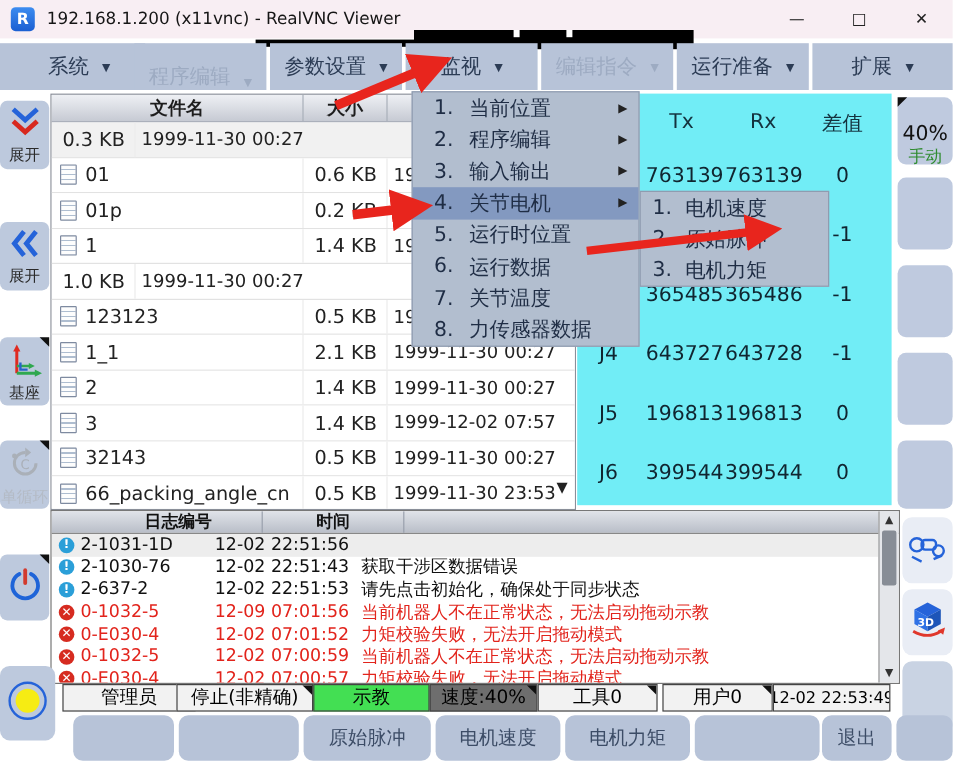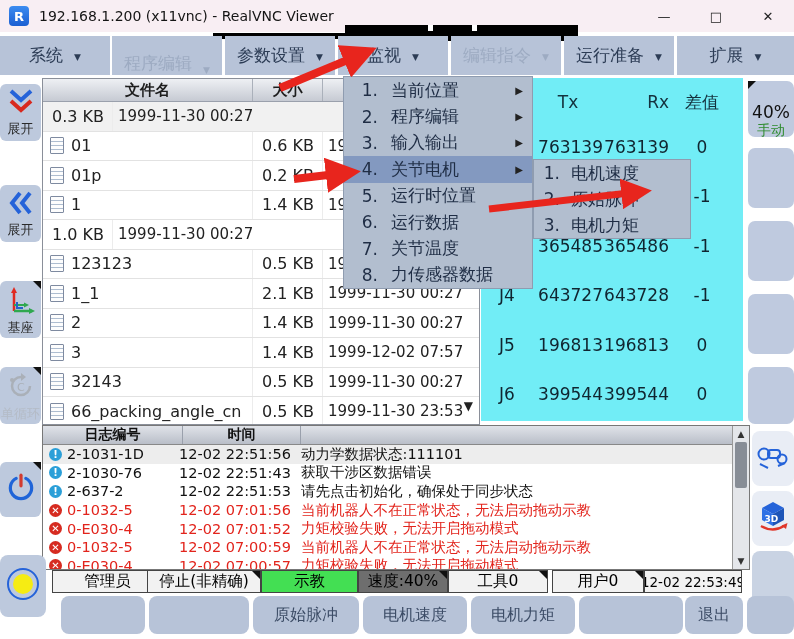--- a/index.html
+++ b/index.html
@@ -68,21 +68,21 @@
   .dd-num{width:34px;text-align:right;flex:none;}
   .dd-label{margin-left:13px;white-space:nowrap;}
   .dd-arrow{position:absolute;right:9px;font-size:10px;color:#222;}
   .submenu{position:absolute;left:533px;top:159px;width:158px;height:80px;background:#b2becf;border:1px solid #8f9cb0;box-sizing:border-box;z-index:11;}
   .sm-item{height:26.2px;display:flex;align-items:center;font-size:17px;color:#1f2d45;}
   .sm-num{width:26px;text-align:right;flex:none;}
   .sm-label{margin-left:11px;white-space:nowrap;}
 
   
   .log-panel{position:absolute;left:42px;top:425px;width:708px;height:145px;background:#fff;border:1px solid #777;box-sizing:border-box;overflow:hidden;z-index:3;}
-  .log-header{height:19px;display:flex;background:linear-gradient(#e0e3e9,#b9bec8);border-bottom:1px solid #888;font-size:14px;font-weight:bold;color:#111;box-sizing:border-box;}
+  .log-header{height:19px;display:flex;background:linear-gradient(#e0e3e9,#b9bec8);border-bottom:1px solid #888;font-size:14px;font-weight:bold;color:#111;box-sizing:border-box;padding-left:36px;}
   .lh{display:flex;align-items:center;justify-content:center;border-right:1px solid #9aa0ac;box-sizing:border-box;}
   .log-rows{position:absolute;left:0;top:19px;right:17px;bottom:0;overflow:hidden;}
   .log-row{height:18.6px;display:flex;align-items:center;font-size:14.5px;color:#111;white-space:nowrap;}
   .log-row.first{background:#ededed;}
   .log-row.error{color:#e2241c;}
   .log-icon{width:13px;height:13px;border-radius:50%;margin:0 5px 0 6px;color:#fff;font-size:10px;font-weight:bold;line-height:13px;text-align:center;flex:none;}
   .log-icon.info{background:#2b9fd8;}
   .log-icon.error{background:#d62b20;}
   .l-code{width:112px;flex:none;}
   .l-time{width:118px;flex:none;}
@@ -119,21 +119,21 @@
     </div>
   </div>
 
   <div class="strip1"></div>
   <div class="strip2">
     <span class="tick" style="left:83px"></span>
     <span class="tick" style="left:127px"></span>
   </div>
 
   <div class="menubar">
-      <div class="menu-item" style="left: 0px; width: 110px;">
+      <div class="menu-item" style="left: 0px; width: 110px; padding-left: 11px;">
         <span class="m-label">系统</span>
         <span class="caret">▼</span>
       </div>
       <div class="menu-item disabled" style="left: 112px; width: 110px; align-items: flex-end;">
         <span class="m-label">程序编辑</span>
         <span class="caret">▼</span>
       </div>
       <div class="menu-item" style="left: 225px; width: 110px;">
         <span class="m-label">参数设置</span>
         <span class="caret">▼</span>
@@ -304,21 +304,21 @@
           <div class="fr-date">1999-11-30 23:53</div>
         </div>
       </div>
     <div class="file-scroll-down">▼</div>
   </div>
 
   <div class="cyan-panel">
     <div class="jt-header">
       <div class="jt-label"></div>
       <div class="jt-tx" style="text-align:center">Tx</div>
-      <div class="jt-rx" style="text-align:right">Rx</div>
+      <div class="jt-rx" style="text-align:center">Rx</div>
       <div class="jt-diff">差值</div>
     </div>
     <div id="joint-rows">
         <div class="jt-row">
           <div class="jt-label">J1</div>
           <div class="jt-tx">763139</div>
           <div class="jt-rx">763139</div>
           <div class="jt-diff">0</div>
         </div>
         <div class="jt-row">
@@ -442,38 +442,37 @@
   <div class="log-panel">
     <div class="log-header">
       <div class="lh" style="width:140px">日志编号</div>
       <div class="lh" style="width:118px">时间</div>
     </div>
     <div class="log-rows" id="log-rows">
         <div class="log-row info first">
           <span class="log-icon info">!</span>
           <span class="l-code">2-1031-1D</span>
           <span class="l-time">12-02 22:51:56</span>
-          <span class="l-msg">动力学数据状态:111101</span>
         </div>
         <div class="log-row info">
           <span class="log-icon info">!</span>
           <span class="l-code">2-1030-76</span>
           <span class="l-time">12-02 22:51:43</span>
           <span class="l-msg">获取干涉区数据错误</span>
         </div>
         <div class="log-row info">
           <span class="log-icon info">!</span>
           <span class="l-code">2-637-2</span>
           <span class="l-time">12-02 22:51:53</span>
           <span class="l-msg">请先点击初始化，确保处于同步状态</span>
         </div>
         <div class="log-row error">
           <span class="log-icon error">✕</span>
           <span class="l-code">0-1032-5</span>
-          <span class="l-time">12-02 07:01:56</span>
+          <span class="l-time">12-09 07:01:56</span>
           <span class="l-msg">当前机器人不在正常状态，无法启动拖动示教</span>
         </div>
         <div class="log-row error">
           <span class="log-icon error">✕</span>
           <span class="l-code">0-E030-4</span>
           <span class="l-time">12-02 07:01:52</span>
           <span class="l-msg">力矩校验失败，无法开启拖动模式</span>
         </div>
         <div class="log-row error">
           <span class="log-icon error">✕</span>

